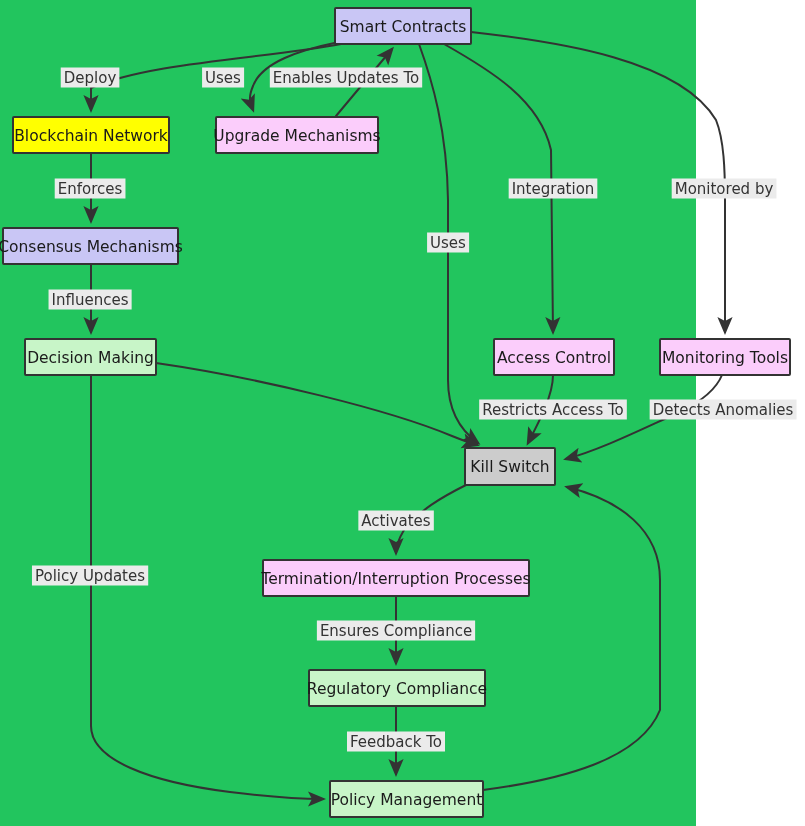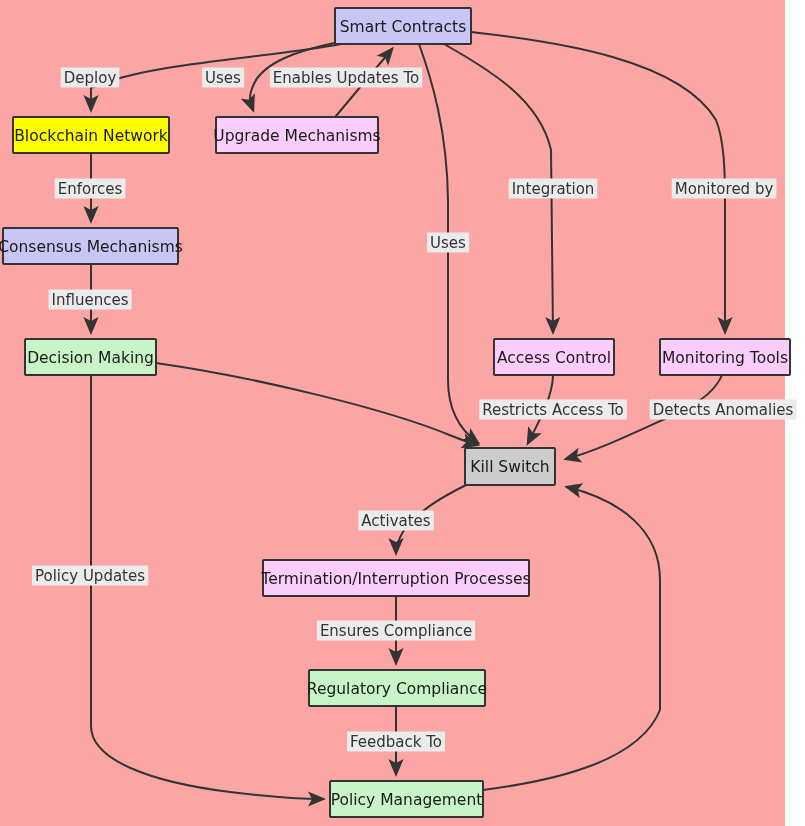--- a/index.html
+++ b/index.html
@@ -8,23 +8,23 @@
     background: #ffffff;
   }
   body {
     width: 805px;
     height: 826px;
     font-family: "DejaVu Sans", "Liberation Sans", sans-serif;
     overflow: hidden;
   }
   #diagram-root {
     position: relative;
-    width: 785px;
+    width: 696px;
     height: 826px;
-    background: #fca5a5;
+    background: #22c55e;
   }
   svg#flowchart {
     display: block;
     width: 805px;
     height: 826px;
   }
   .edge-path {
     fill: none;
     stroke: #333333;
     stroke-width: 2px;

